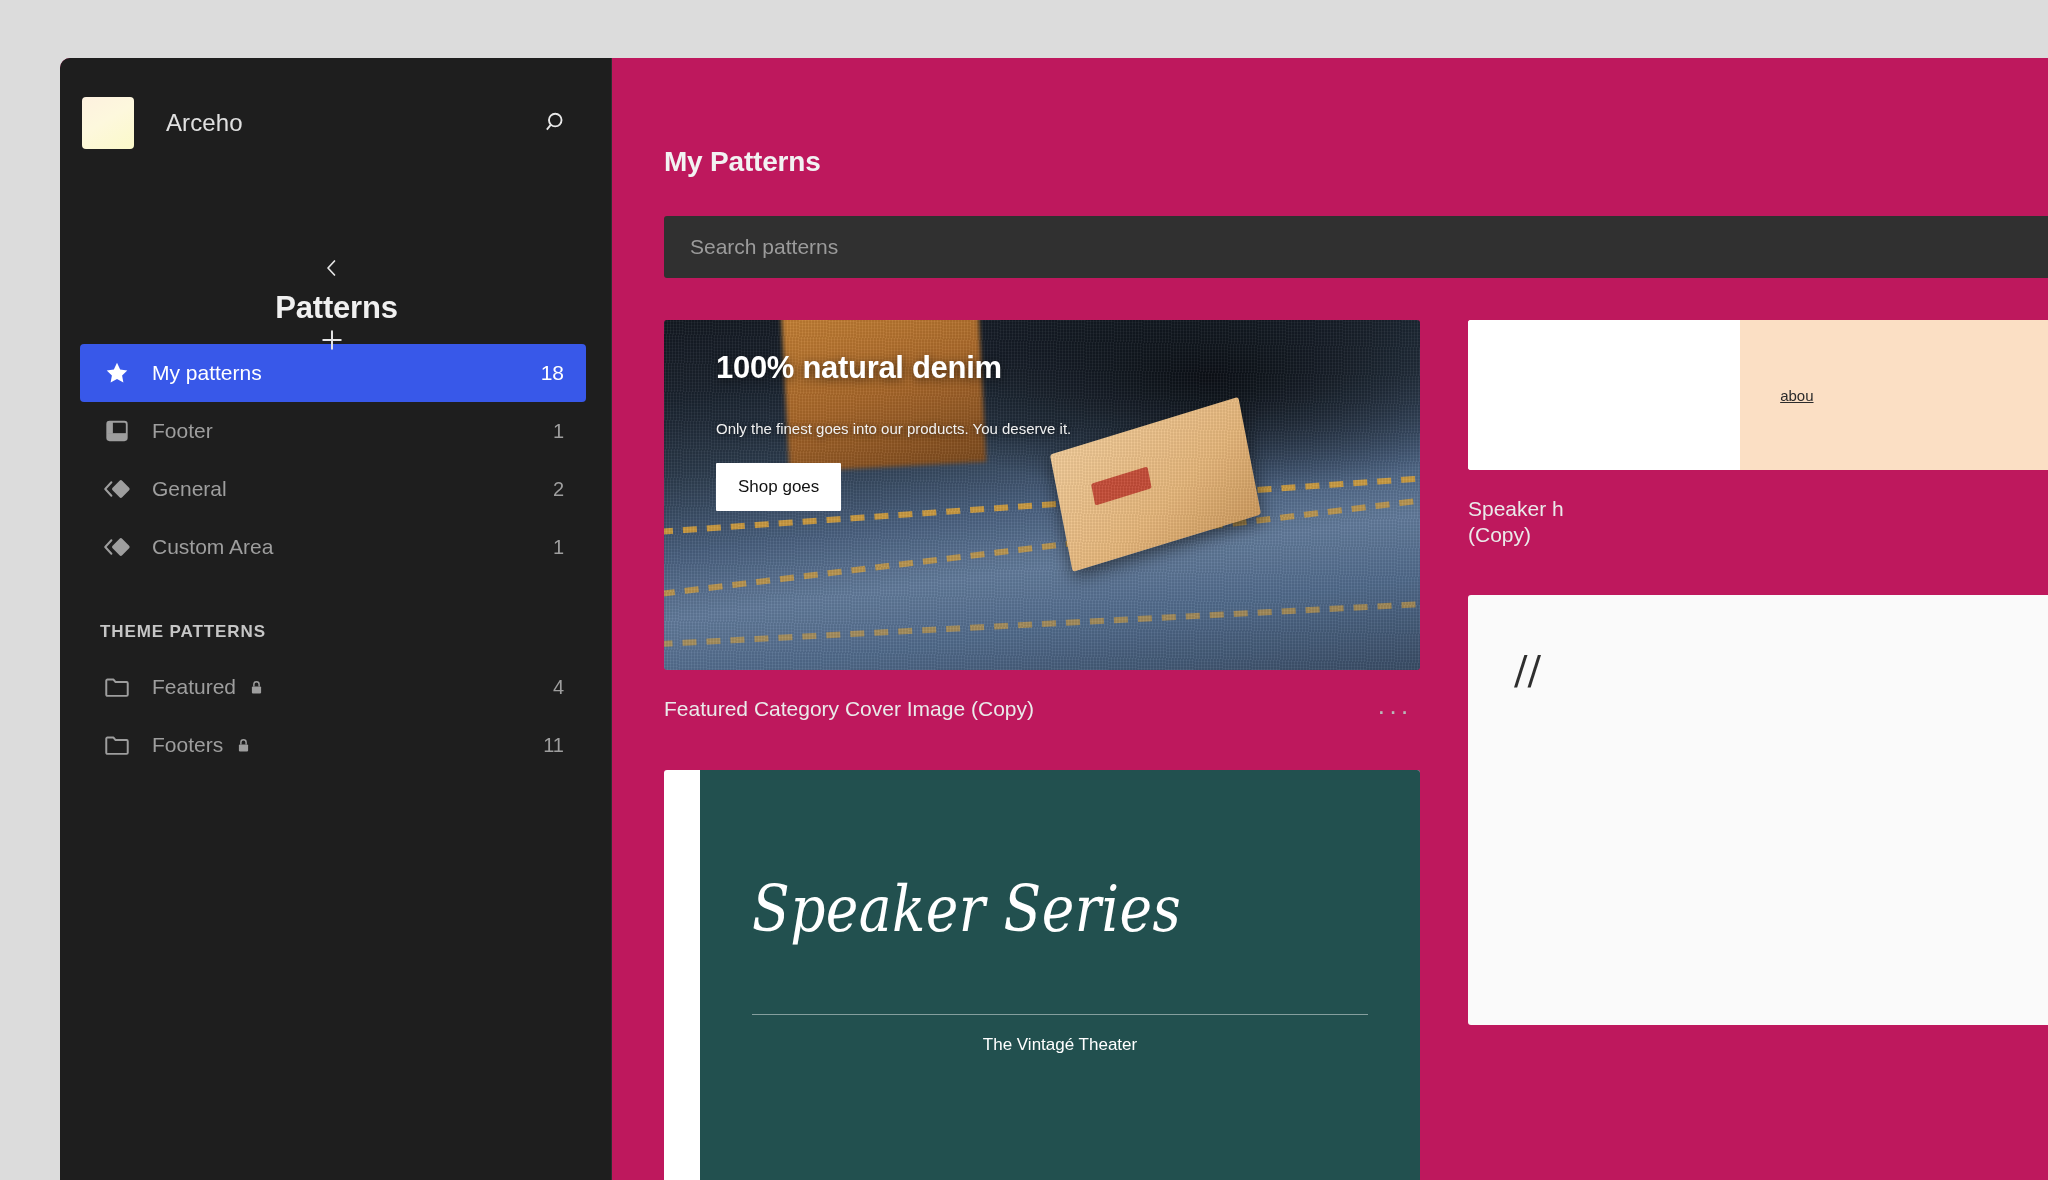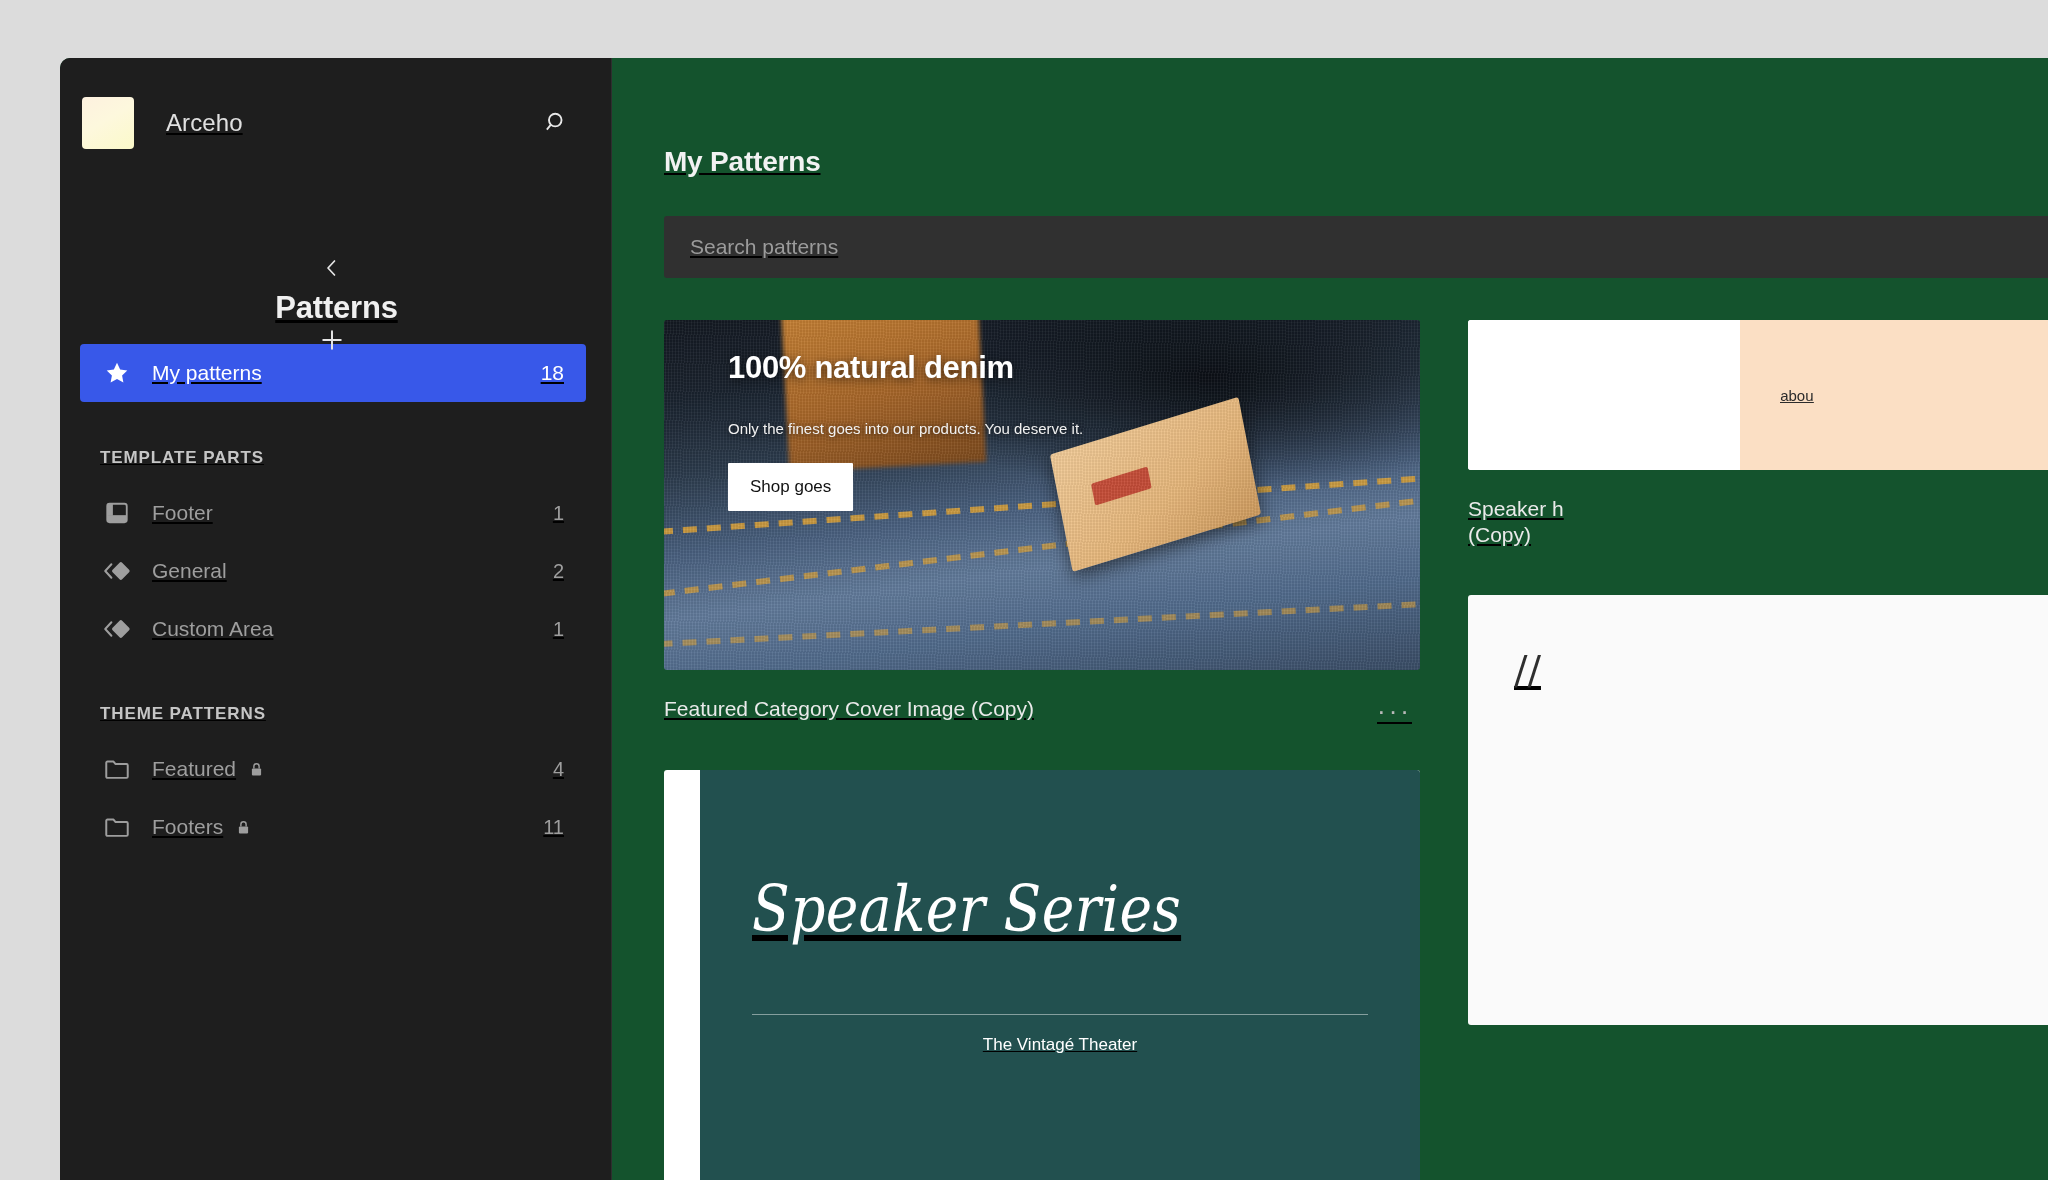--- a/index.html
+++ b/index.html
@@ -8,25 +8,24 @@
     width: 2048px; height: 1180px;
     background: #dcdcdc;
     font-family: "Liberation Sans", sans-serif;
     overflow: hidden;
   }
 
   .app {
     position: absolute;
     left: 60px; top: 58px;
     width: 1988px; height: 1122px;
-    background: #14532d;
+    background: #be185d;
     border-radius: 10px 0 0 0;
     overflow: hidden;
     display: flex;
-    text-decoration: underline;
   }
 
   
   .sidebar {
     width: 552px;
     flex: 0 0 552px;
     background: #1e1e1e;
     border-right: 1px solid #2f2f2f;
     position: relative;
   }
@@ -237,21 +236,20 @@
     background: #c0392b;
     border-radius: 2px;
     opacity: .85;
   }
   .denim-overlay {
     position: absolute; inset: 0;
     padding: 30px 52px;
     z-index: 5;
     display: flex; flex-direction: column;
     align-items: flex-start;
-    margin-left: 12px;
   }
   .denim-h {
     color: #fff;
     font-size: 31px; font-weight: 700;
     text-shadow: 0 2px 10px rgba(0,0,0,.6);
     letter-spacing: -.3px;
   }
   .denim-p {
     color: #f1f1f1;
     font-size: 15px;
@@ -374,21 +372,20 @@
       <div class="nav-item active">
         <span class="ico">
           <svg width="26" height="26" viewBox="0 0 24 24" fill="currentColor">
             <polygon points="12,2.6 14.9,8.7 21.5,9.6 16.7,14.2 17.9,20.8 12,17.6 6.1,20.8 7.3,14.2 2.5,9.6 9.1,8.7"></polygon>
           </svg>
         </span>
         <span class="lbl">My patterns</span>
         <span class="cnt">18</span>
       </div>
 
-      <div class="section-title">TEMPLATE PARTS</div>
 
 
       <div class="nav-item">
         <span class="ico">
           <svg width="26" height="26" viewBox="0 0 24 24">
             <rect x="3" y="3.5" width="18" height="17" rx="2.2" fill="none" stroke="#9e9e9e" stroke-width="1.7"></rect>
             <rect x="3" y="15" width="18" height="5.5" rx="2.2" fill="#9e9e9e"></rect>
             <rect x="3" y="14" width="18" height="2.4" fill="#9e9e9e"></rect>
             <rect x="3" y="3.5" width="5.2" height="11" fill="#9e9e9e"></rect>
           </svg>

